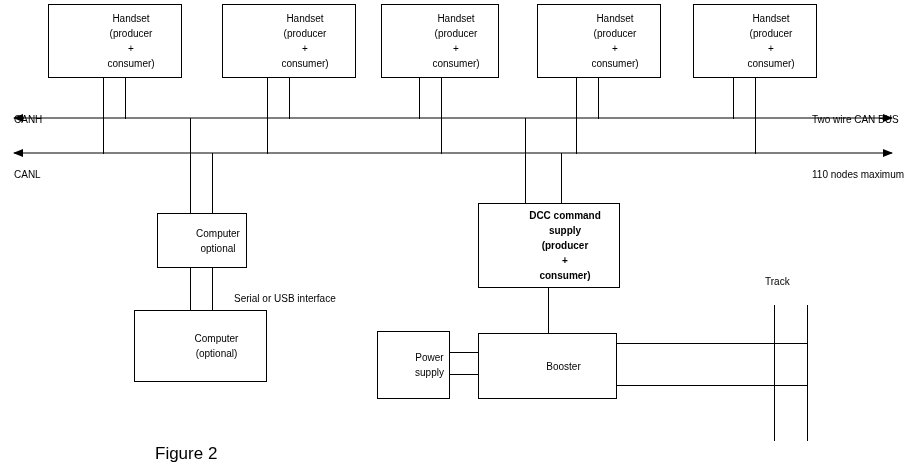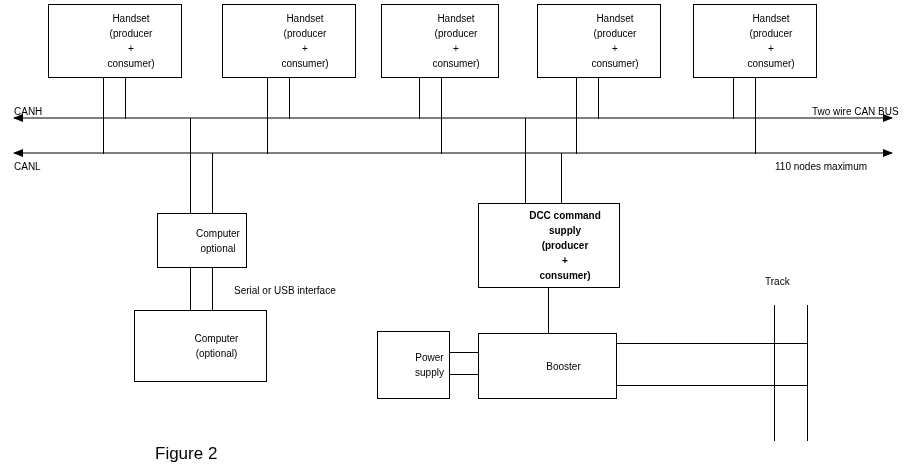--- a/index.html
+++ b/index.html
@@ -34,20 +34,21 @@
     position: absolute;
     background: #000000;
   }
   .vwire { width: 1px; }
   .hwire { height: 1px; }
   .label {
     position: absolute;
     font-size: 10px;
     color: #000000;
     white-space: pre;
+    margin-top: 8px;
   }
   .caption {
     position: absolute;
     font-size: 17px;
     color: #000000;
     white-space: pre;
   }
   svg.arrowline {
     position: absolute;
     overflow: visible;
@@ -117,21 +118,21 @@
         <polygon points="10,0 0,4 10,8" fill="#000"></polygon>
       </marker>
     </defs>
     <line x1="14" y1="118" x2="892" y2="118" stroke="#000" stroke-width="1" marker-start="url(#arrL)" marker-end="url(#arrR)"></line>
     <line x1="14" y1="153" x2="892" y2="153" stroke="#000" stroke-width="1" marker-start="url(#arrL)" marker-end="url(#arrR)"></line>
   </svg>
 
   <div class="label" style="left:14px; top:106px;">CANH</div>
   <div class="label" style="left:14px; top:161px;">CANL</div>
   <div class="label" style="left:812px; top:106px;text-align:right;">Two wire CAN BUS</div>
-  <div class="label" style="left:775px; top:161px;">110 nodes maximum</div>
+  <div class="label" style="left:812px; top:161px;">110 nodes maximum</div>
 
   <div class="wire vwire" style="left:190px; top:118px; height:95px;"></div>
   <div class="wire vwire" style="left:212px; top:153px; height:60px;"></div>
 
   <div class="box" style="left:157px; top:213px; width:90px; height:55px;">
     <span class="ln">Computer</span>
     <span class="ln">optional</span>
   </div>
 
   <div class="wire vwire" style="left:190px; top:268px; height:42px;"></div>
@@ -168,17 +169,17 @@
 
   <div class="wire hwire" style="left:450px; top:352px; width:28px;"></div>
   <div class="wire hwire" style="left:450px; top:374px; width:28px;"></div>
 
   <div class="wire hwire" style="left:617px; top:343px; width:190px;"></div>
   <div class="wire hwire" style="left:617px; top:385px; width:190px;"></div>
 
   <div class="wire vwire" style="left:774px; top:305px; height:136px;"></div>
   <div class="wire vwire" style="left:807px; top:305px; height:136px;"></div>
 
-  <div class="label" style="left:765px; top:276px;">Track</div>
+  <div class="label" style="left:765px; top:268px;">Track</div>
 
   <div class="caption" style="left:155px; top:444px;">Figure 2</div>
 
 </div>
 
 </body></html>

